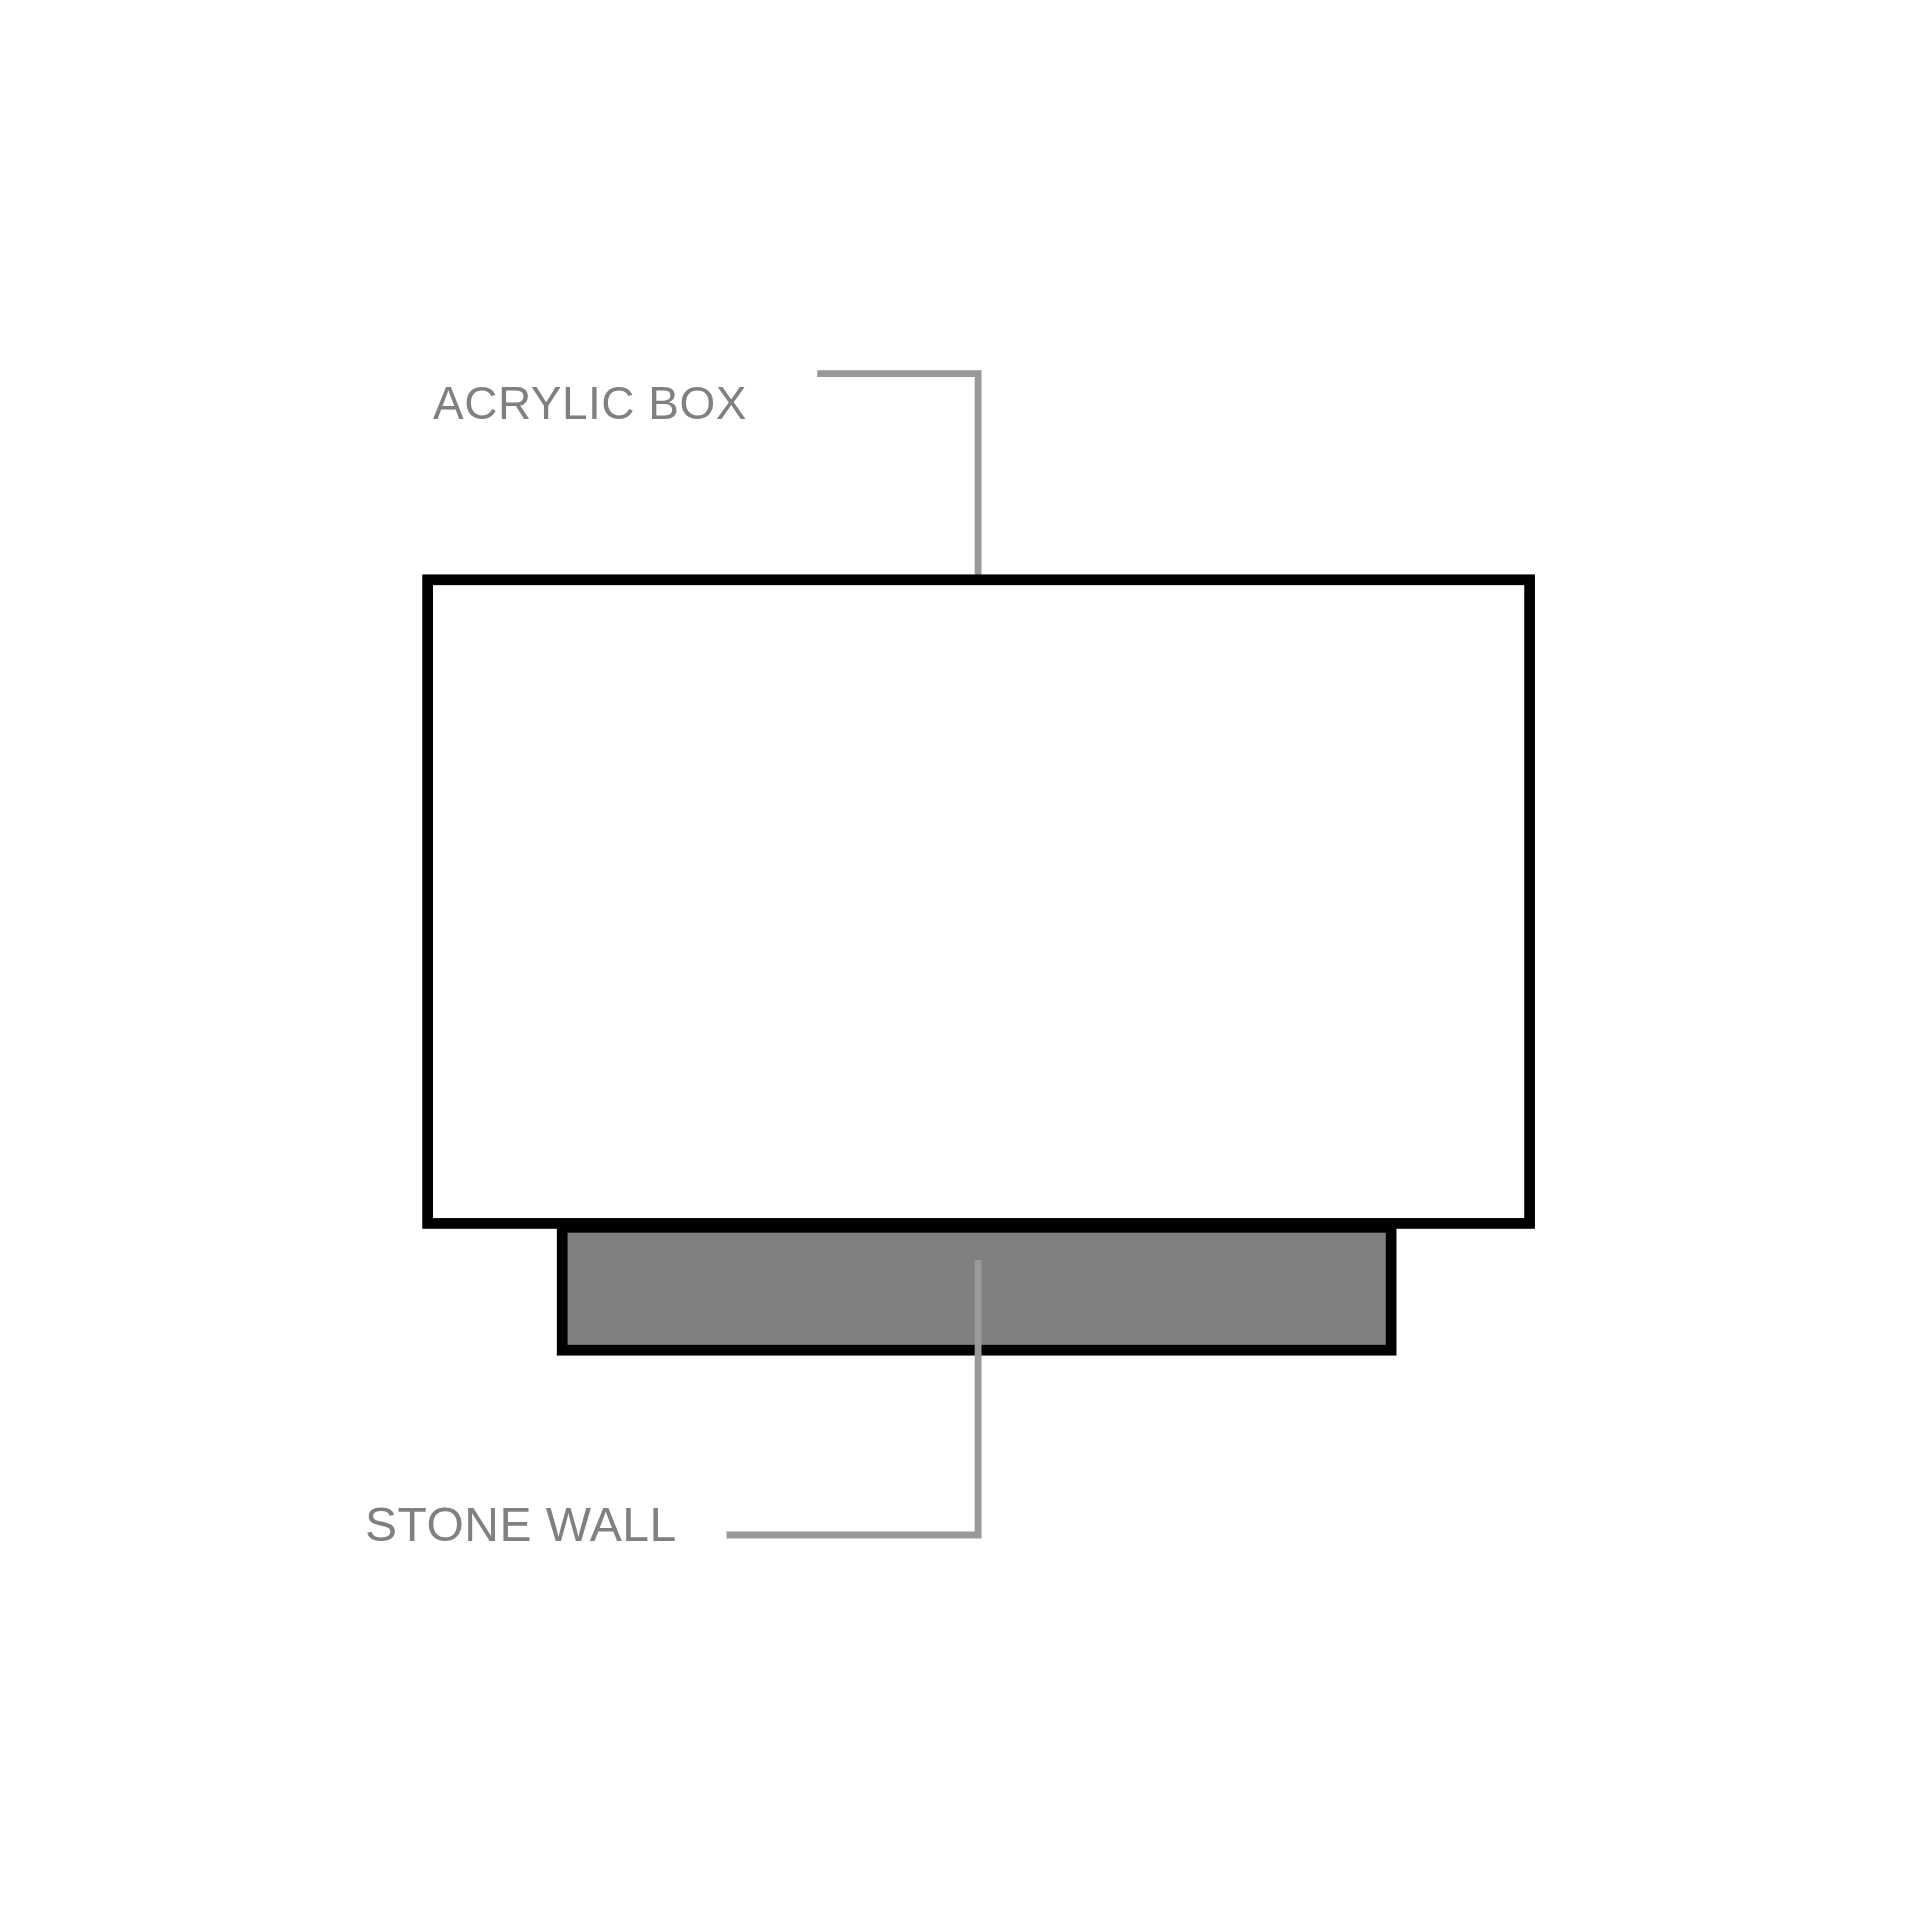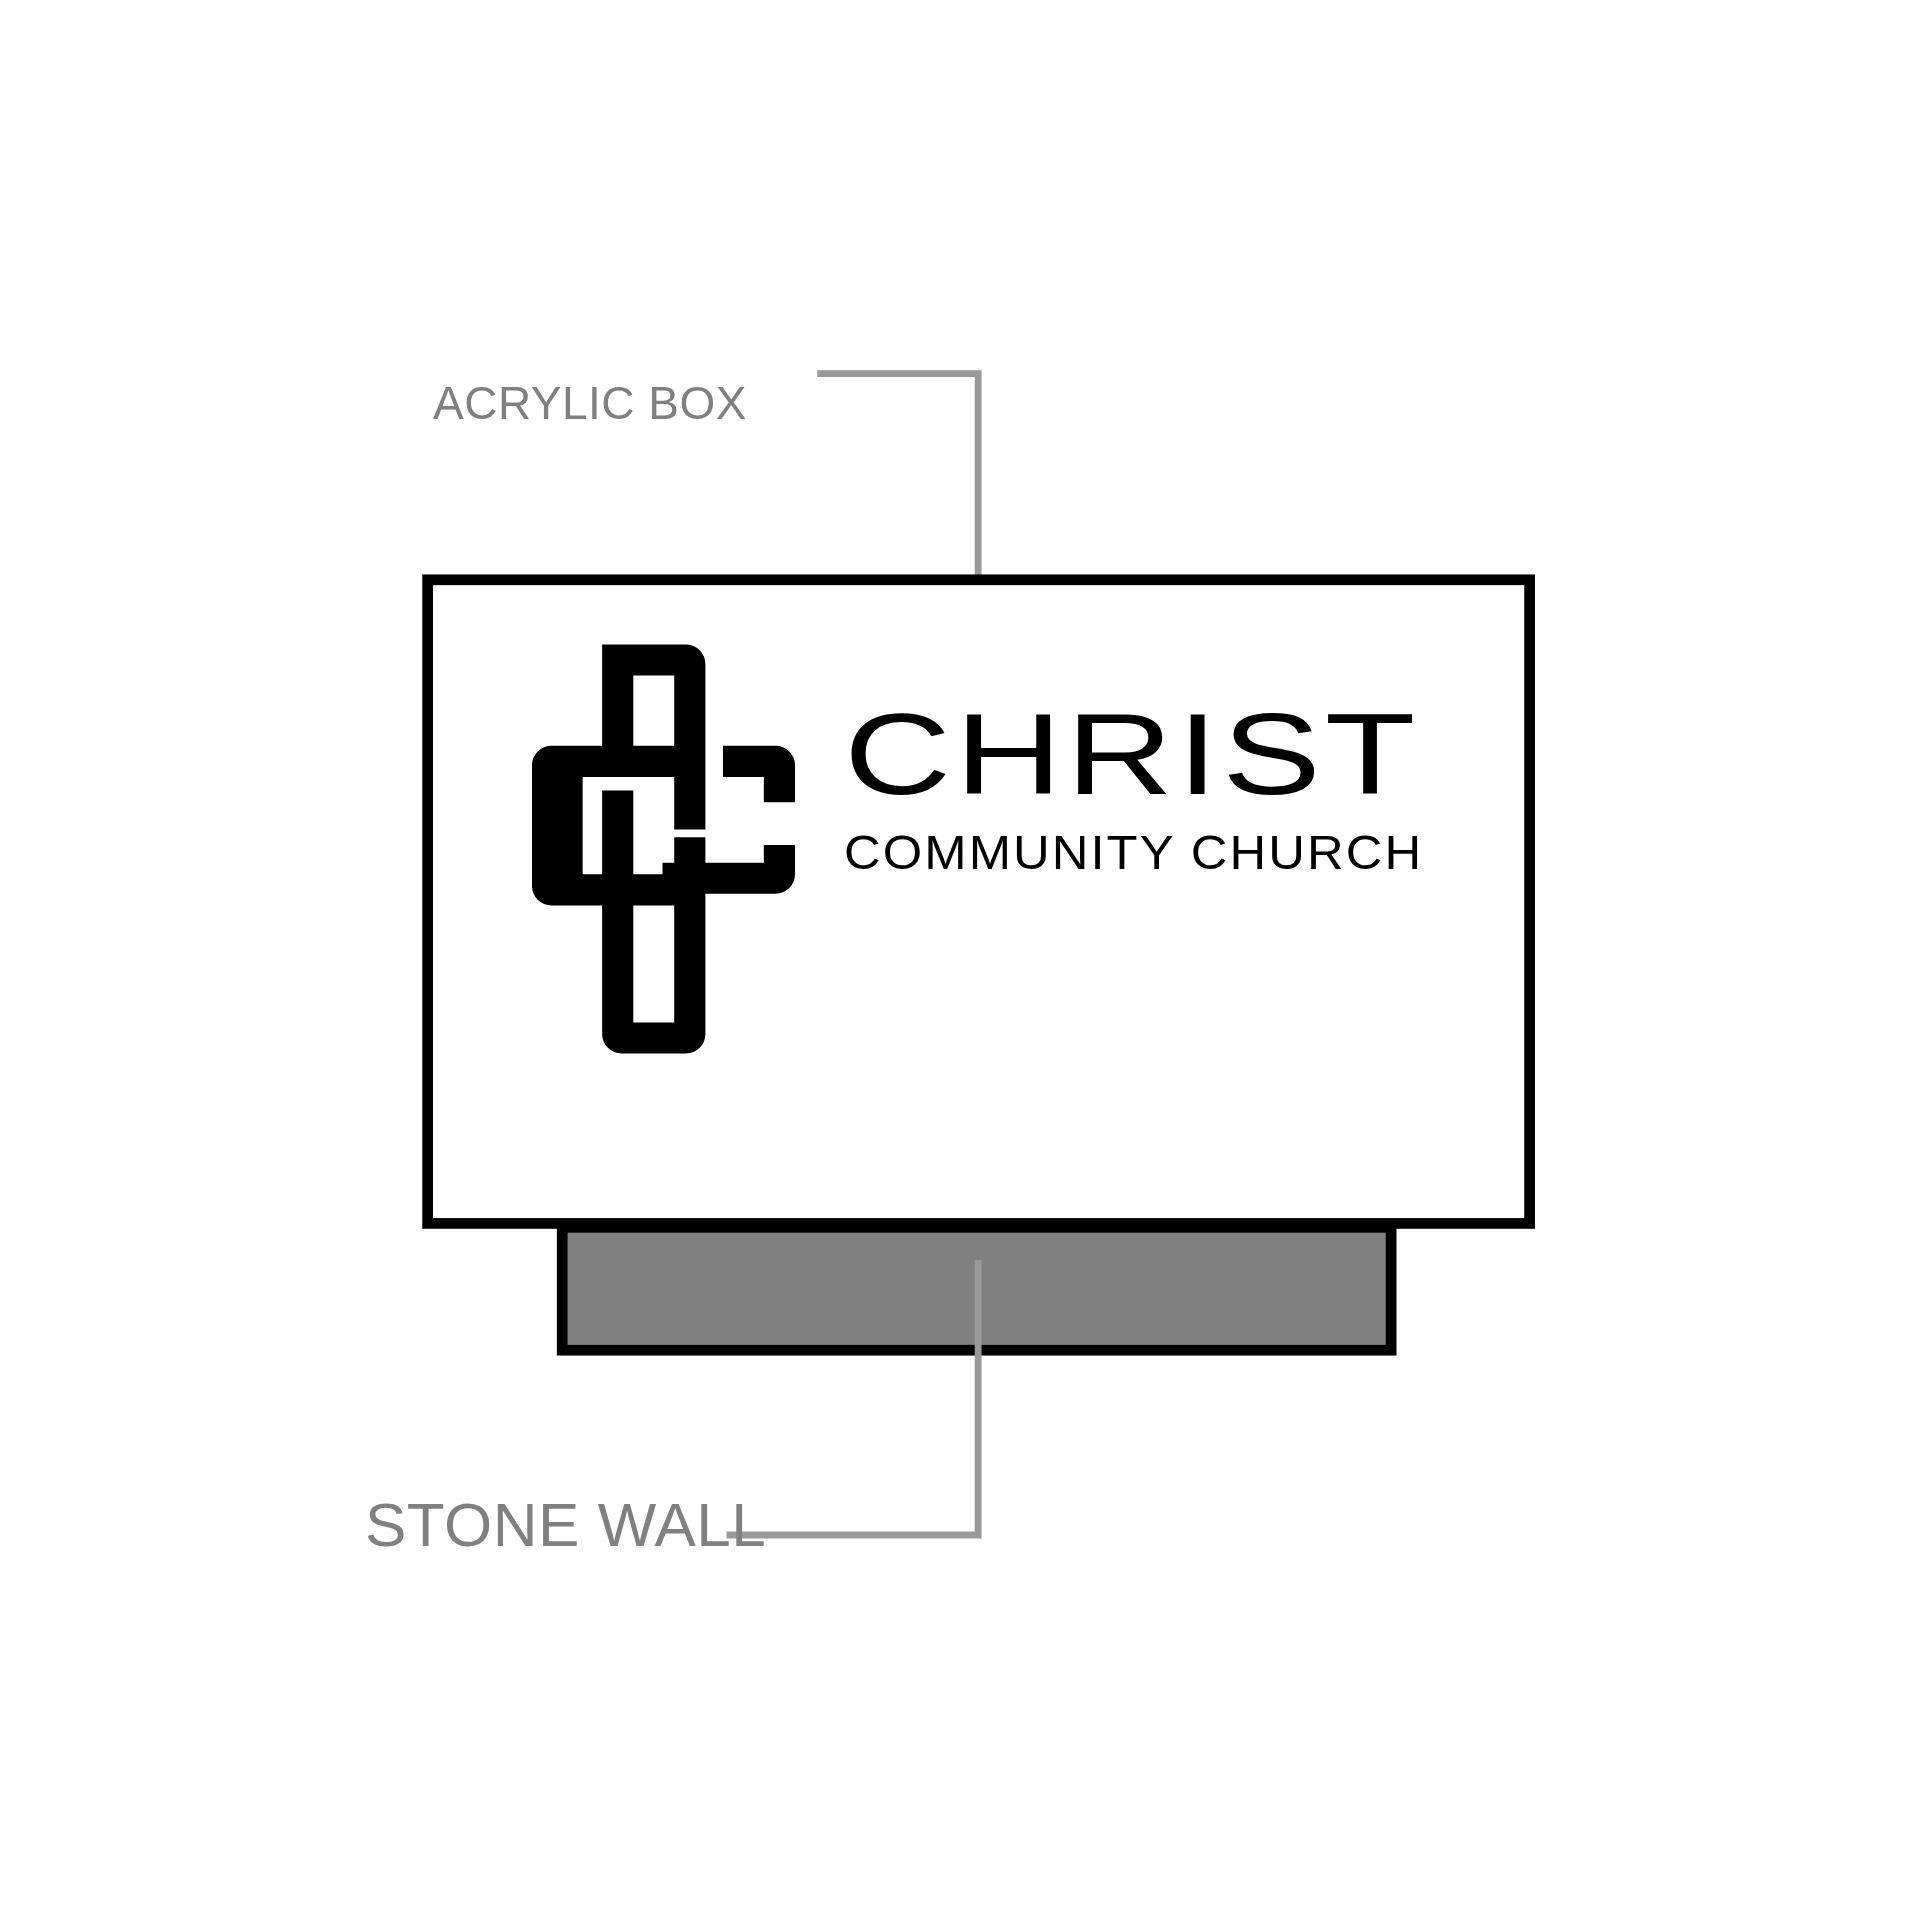--- a/index.html
+++ b/index.html
@@ -36,21 +36,21 @@
   }
   #acrylic-box-label {
     left: 433px;
     top: 340px;
     font-size: 46px;
     line-height: 46px;
   }
   #stone-wall-label {
     left: 365px;
     top: 1502px;
-    font-size: 62px;
+    font-size: 48px;
     line-height: 46px;
   }
   .logo-wrap {
     position: absolute;
     left: 532px;
     top: 644px;
     width: 897px;
     height: 410px;
   }
   .logo-mark {
@@ -95,41 +95,15 @@
 
     <g>
       <path id="leader-stone" fill="none" stroke="#999999" stroke-width="7" stroke-linecap="butt" d="M745 1574 H1003 V1292"></path>
     </g>
   </svg>
 
   <div class="callout-text" id="acrylic-box-label" style="color: rgb(128, 128, 128); margin-top: 40px;">ACRYLIC BOX</div>
 
   <div class="callout-text" id="stone-wall-label" style="color: rgb(128, 128, 128);">STONE WALL</div>
 
-  <div class="logo-wrap">
-
-    <svg class="logo-mark" viewBox="0 0 270 420">
-      <g fill="#000000">
-
-        <path d="M72 0 h86 a20 20 0 0 1 20 20 v170 h-32 V32 H104 v78 H72 Z"></path>
-
-        <path d="M20 104 h148 v32 H52 v100 h118 v32 H20 a20 20 0 0 1 -20 -20 V124 a20 20 0 0 1 20 -20 Z"></path>
-
-        <path d="M196 104 h54 a20 20 0 0 1 20 20 v38 h-32 v-26 h-42 Z M238 206 h32 v30 a20 20 0 0 1 -20 20 H134 v-32 h104 Z"></path>
-
-        <path d="M72 150 h32 v238 h42 V198 h32 v202 a20 20 0 0 1 -20 20 H92 a20 20 0 0 1 -20 -20 Z"></path>
-      </g>
-    </svg>
-
-    <div class="logo-type">
-
-      <svg class="wordmark" viewBox="0 0 600 120">
-        <text id="wordmark-text" x="0" y="98" font-family="'Liberation Sans', sans-serif" font-size="118" font-weight="400" letter-spacing="3" fill="#000000" textLength="590" lengthAdjust="spacingAndGlyphs">CHRIST</text>
-      </svg>
-
-      <svg class="subwordmark" viewBox="0 0 600 56">
-        <text id="subwordmark-text" x="0" y="45" font-family="'Liberation Sans', sans-serif" font-size="50" font-weight="400" letter-spacing="2" fill="#000000" textLength="594" lengthAdjust="spacingAndGlyphs">COMMUNITY CHURCH</text>
-      </svg>
-    </div>
-  </div>
 
 </div>
 
 
 </body></html>

